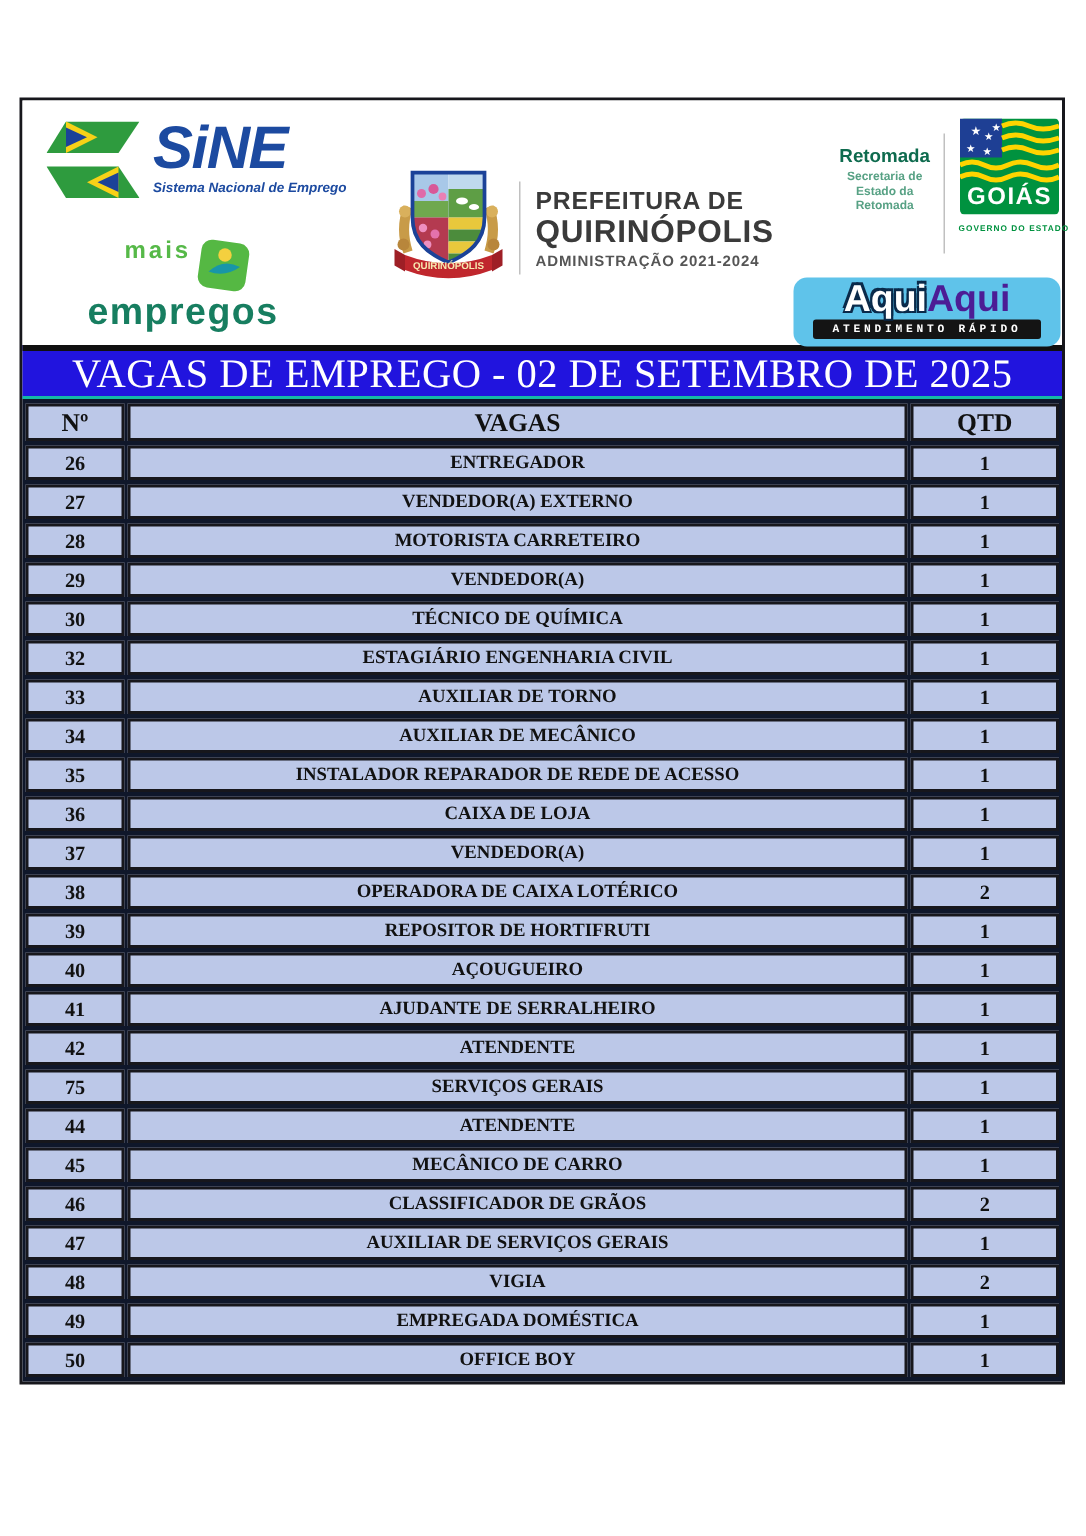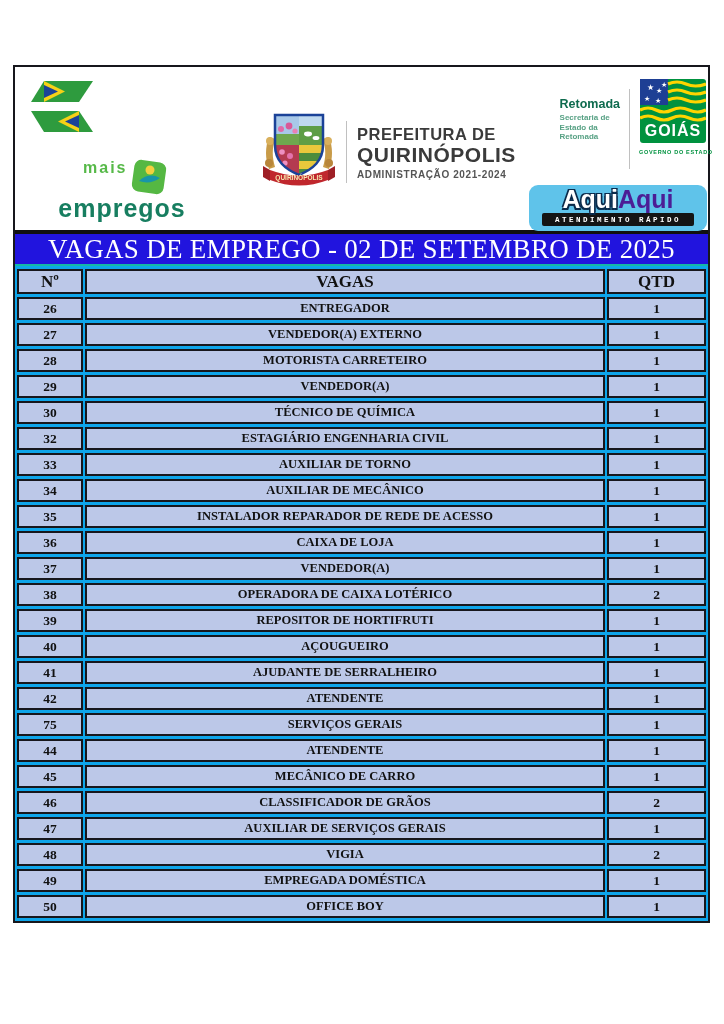--- a/index.html
+++ b/index.html
@@ -31,21 +31,21 @@
   .me-iconwrap { position: absolute; left: 92px; top: -2px; }
   .me-empregos { font-size: 25px; font-weight: bold; letter-spacing: 1px;
                  color: var(--empregos_green, #177E60); margin-top: -1px; text-align: center; }
 
   .prefgroup { position: absolute; left: 245px; top: 40px; display: flex; align-items: center; }
   .pref-divider { width: 1px; height: 62px; background: #c0c0c0; margin: 0 10px 0 8px; }
   .pref-line1 { font-size: 16.5px; font-weight: bold; color: #3A3A3A; letter-spacing: 0.5px; }
   .pref-line2 { font-size: 21px; font-weight: bold; color: #3A3A3A; letter-spacing: 0.5px; line-height: 22px; }
   .pref-line3 { font-size: 10px; font-weight: bold; color: #555; letter-spacing: 0.6px; margin-top: 3px; }
 
-  .retomada { position: absolute; right: 88px; top: 30px; text-align: left; }
+  .retomada { position: absolute; right: 88px; top: 30px; text-align: center; }
   .ret-title { font-size: 12.5px; font-weight: bold; color: var(--retomada_green, #0E6B4E); margin-bottom: 2px; }
   .ret-sub { font-size: 8px; font-weight: bold; line-height: 9.5px; color: #57A184; }
 
   .goias-divider { position: absolute; left: 614px; top: 22px; width: 1px; height: 80px; background: #c0c0c0; }
   .goias { position: absolute; left: 624px; top: 12px; width: 67px; text-align: center; }
   .goias-caption { font-size: 5.5px; font-weight: bold; letter-spacing: 0.7px;
                    color: var(--goias_green, #00923F); margin-top: 2px; white-space: nowrap; }
 
   .tudoaqui { position: absolute; left: 514px; top: 118px; width: 178px; height: 46px;
               background: var(--tudoaqui_blue, #5FC3EA); border-radius: 9px; }
@@ -62,21 +62,21 @@
     height: 36px; background: var(--banner_blue, #2114DE);
     border-top: 4px solid #101010; border-bottom: 2px solid #14b8a6;
     display: flex; align-items: center; justify-content: center;
   }
   .banner-title {
     font-family: "Liberation Serif", "DejaVu Serif", serif;
     font-size: 27px; color: #ffffff; white-space: nowrap; letter-spacing: 0.3px;
   }
 
   
-  table.vagas { width: 100%; border-collapse: separate; border-spacing: 2px 3px; background: #0ea5e9; }
+  table.vagas { width: 100%; border-collapse: separate; border-spacing: 2px 3px; background: #0f172a; }
   .vagas th, .vagas td {
     border: 2px solid var(--border_dark, #17171C);
     background: var(--cell_blue, #BCC8E8);
     font-family: "Liberation Serif", "DejaVu Serif", serif;
     font-weight: bold; color: #111; text-align: center; vertical-align: middle; padding: 0;
   }
   .vagas th { height: 25px; font-size: 17px; }
   .vagas td { height: 23px; font-size: 12.5px; }
   .vagas td.num, .vagas td.qtd { font-size: 13.5px; }
 </style>
@@ -89,20 +89,24 @@
 
     <div class="sine">
       <svg width="62" height="54" viewBox="0 0 62 54">
         <polygon points="13,0 62,0 48,21 0,21" fill="#2E9B3E"></polygon>
         <polygon points="13,0 34,10.5 13,21" fill="#F7D117"></polygon>
         <polygon points="13,4 27,10.5 13,17" fill="#1B4298"></polygon>
         <polygon points="0,30 48,30 62,51 13,51" fill="#2E9B3E"></polygon>
         <polygon points="48,30 27,40.5 48,51" fill="#F7D117"></polygon>
         <polygon points="48,34 34,40.5 48,47" fill="#1B4298"></polygon>
       </svg>
+      <div>
+        <div class="sine-name">SiNE</div>
+        <div class="sine-sub">Sistema Nacional de Emprego</div>
+      </div>
     </div>
 
     <div class="maisemp">
       <div class="me-top">
         <span class="me-mais">mais</span>
         <span class="me-iconwrap">
           <svg width="40" height="42" viewBox="0 0 40 42">
             <rect x="4" y="4" width="32" height="32" rx="7" fill="#55B843" transform="rotate(8 20 20)"></rect>
             <circle cx="21" cy="13" r="4.5" fill="#F4D03F"></circle>
             <path d="M10 24 Q20 15 31 21 Q21 28 10 24 Z" fill="#1896A8"></path>

